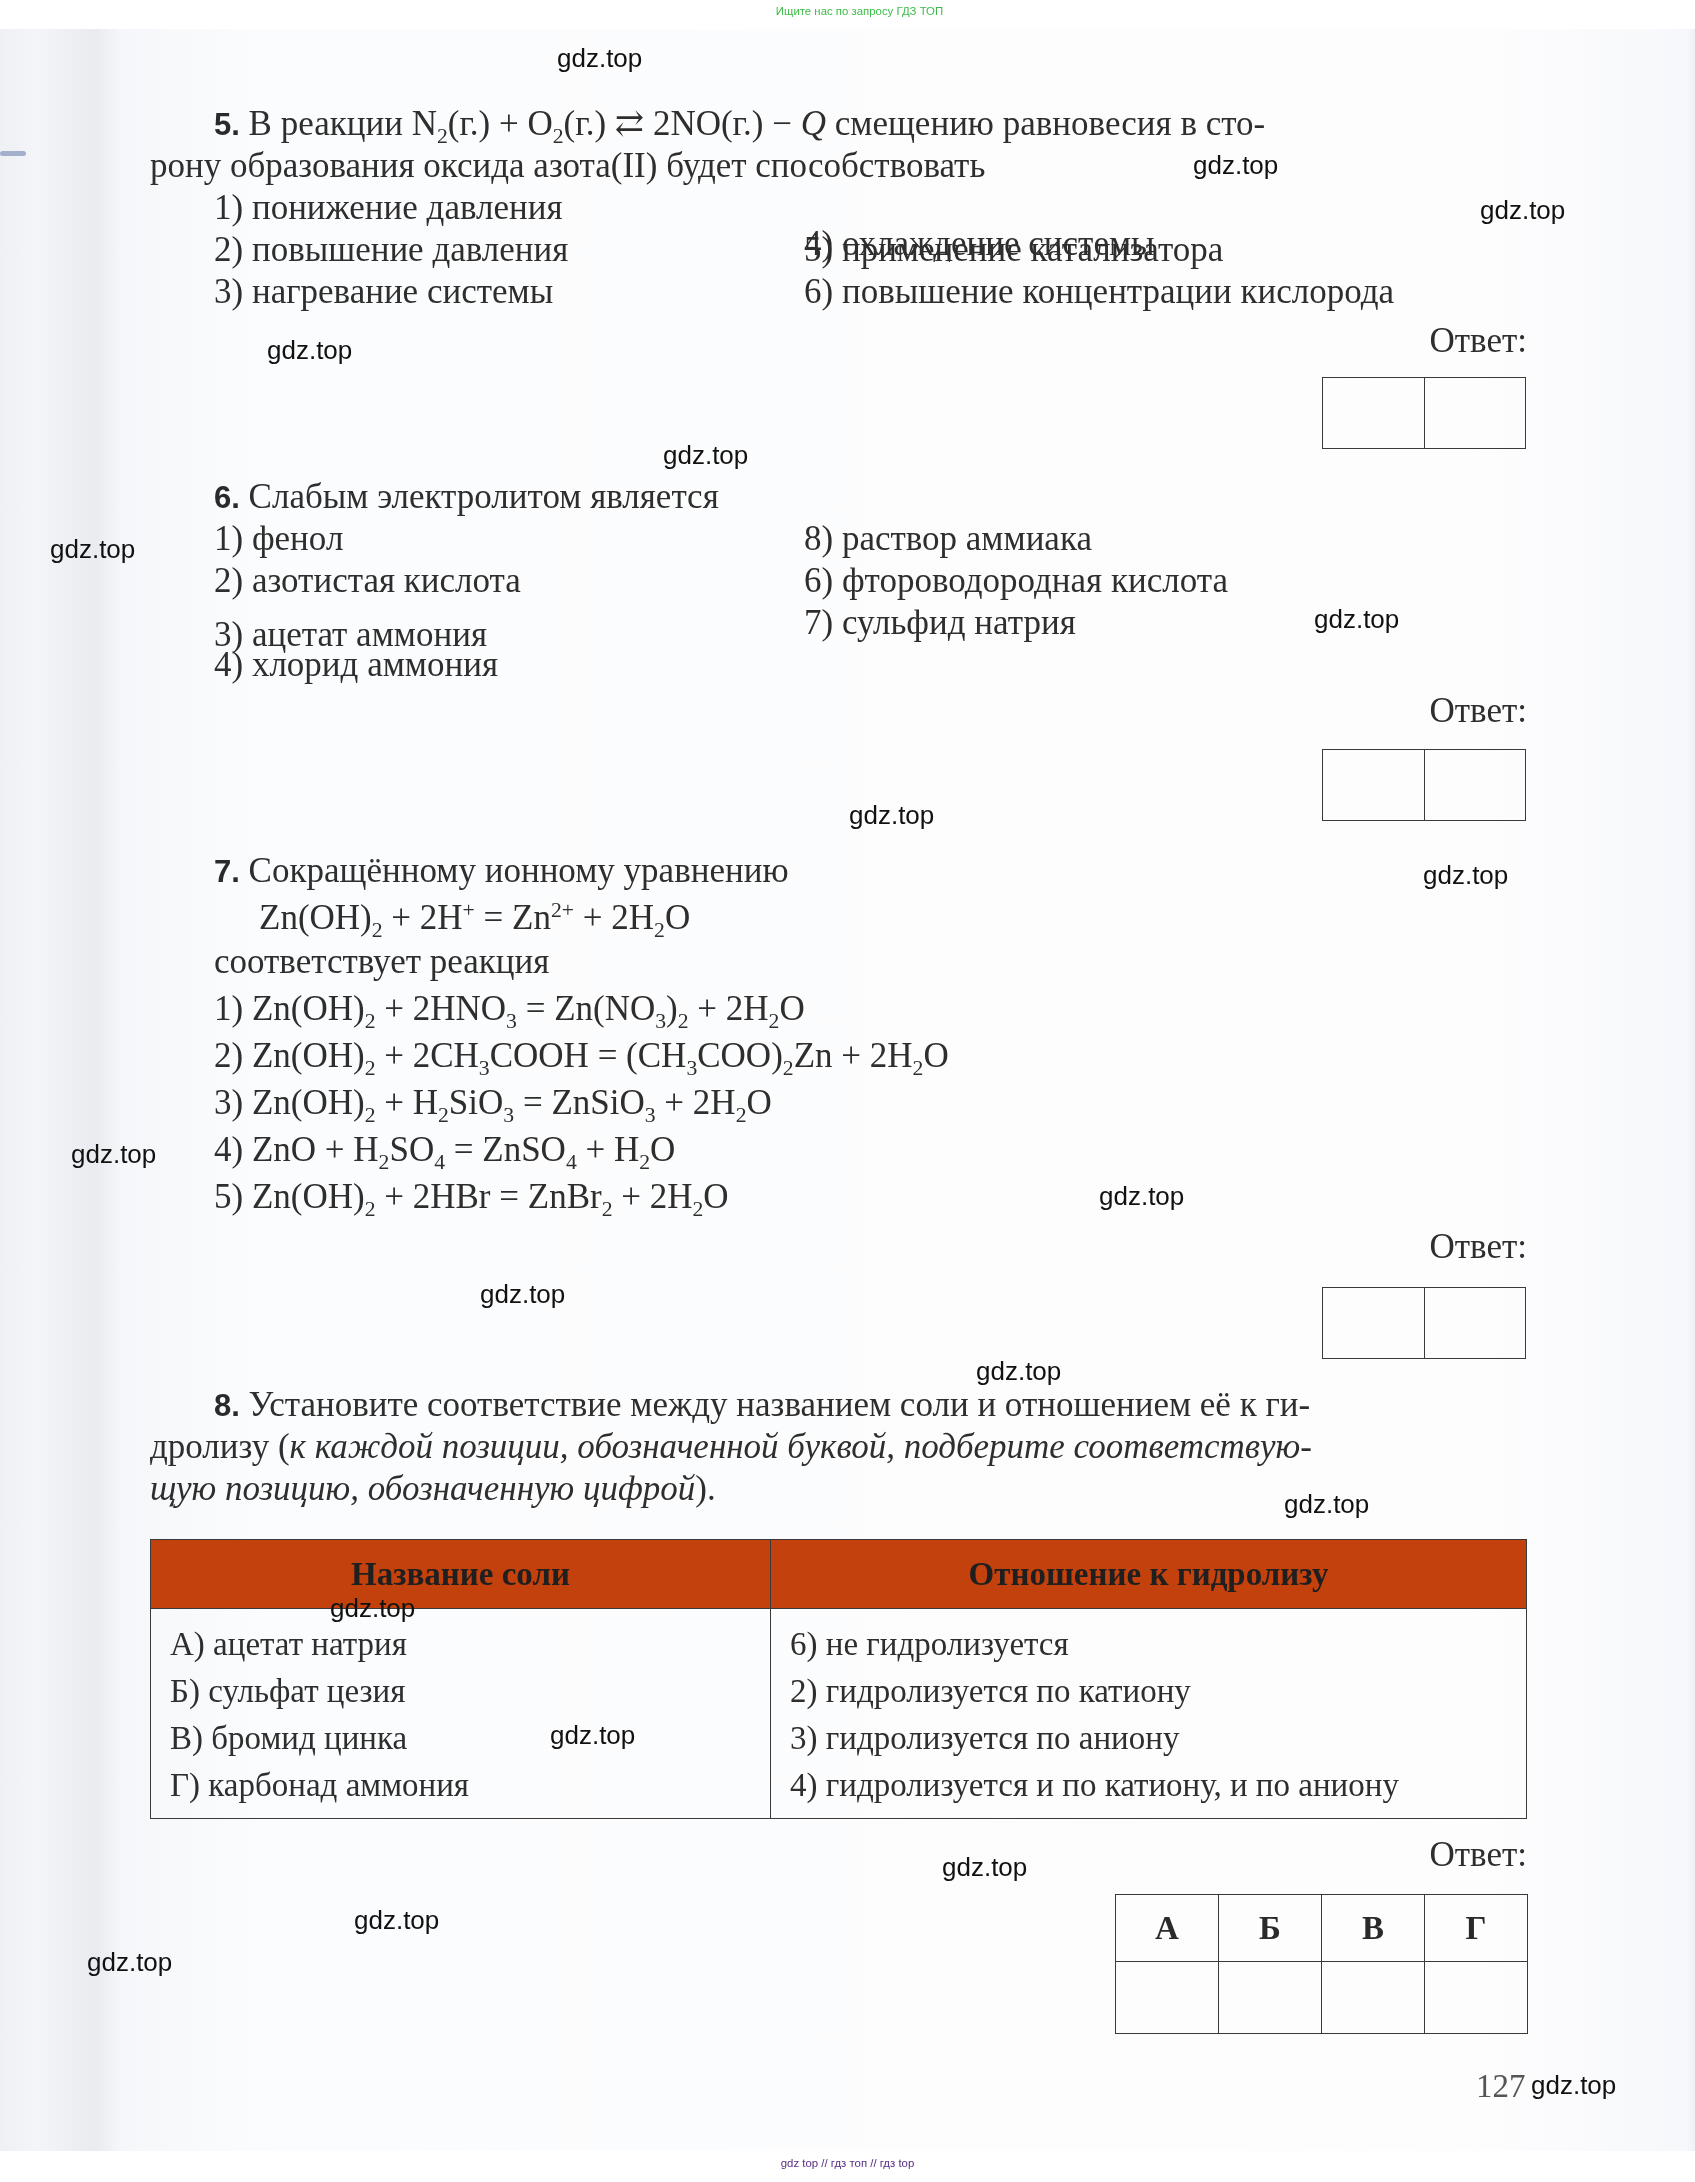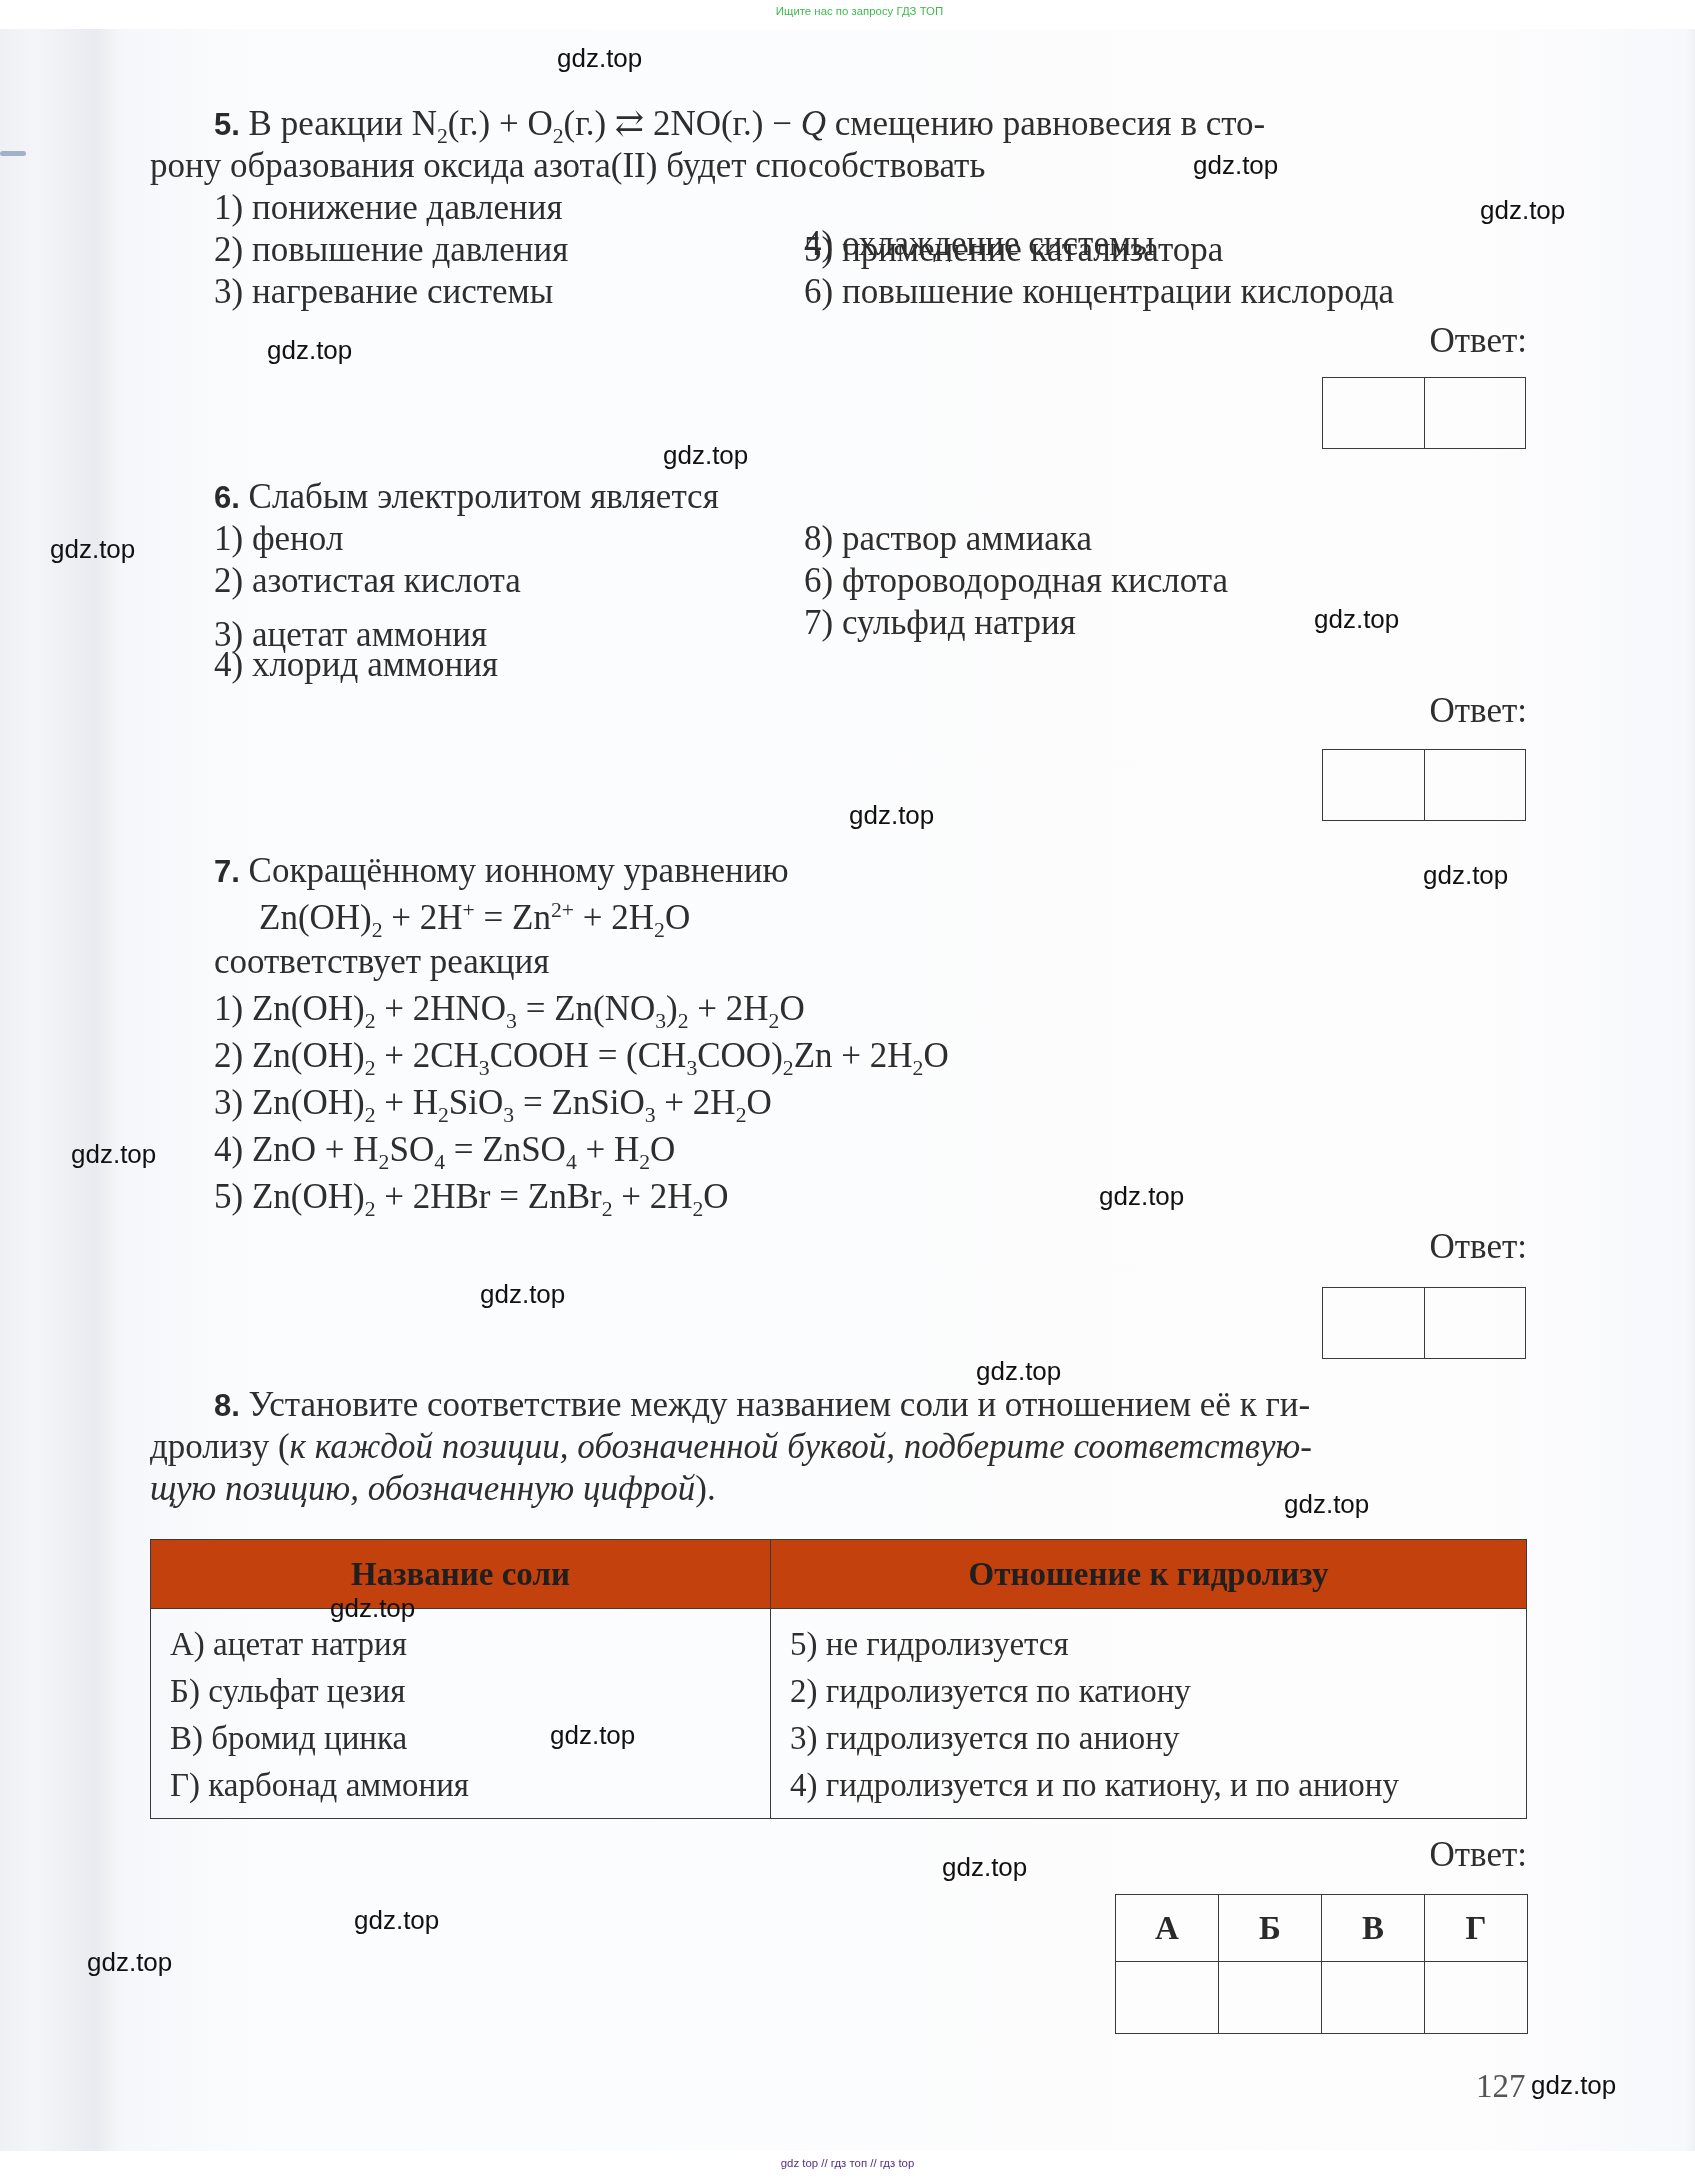--- a/index.html
+++ b/index.html
@@ -137,21 +137,21 @@
     <th>Отношение к гидролизу</th>
   </tr>
   <tr class="body">
     <td>
       <div>А) ацетат натрия</div>
       <div>Б) сульфат цезия</div>
       <div>В) бромид цинка</div>
       <div>Г) карбонад аммония</div>
     </td>
     <td>
-      <div>5) не гидролизуется</div>
+      <div>6) не гидролизуется</div>
       <div>2) гидролизуется по катиону</div>
       <div>3) гидролизуется по аниону</div>
       <div>4) гидролизуется и по катиону, и по аниону</div>
     </td>
   </tr>
 </tbody>
   </table>
 
 <div class="answer-label" style="left:1352px;top:1834px;">Ответ:</div>
 <table class="ans">

